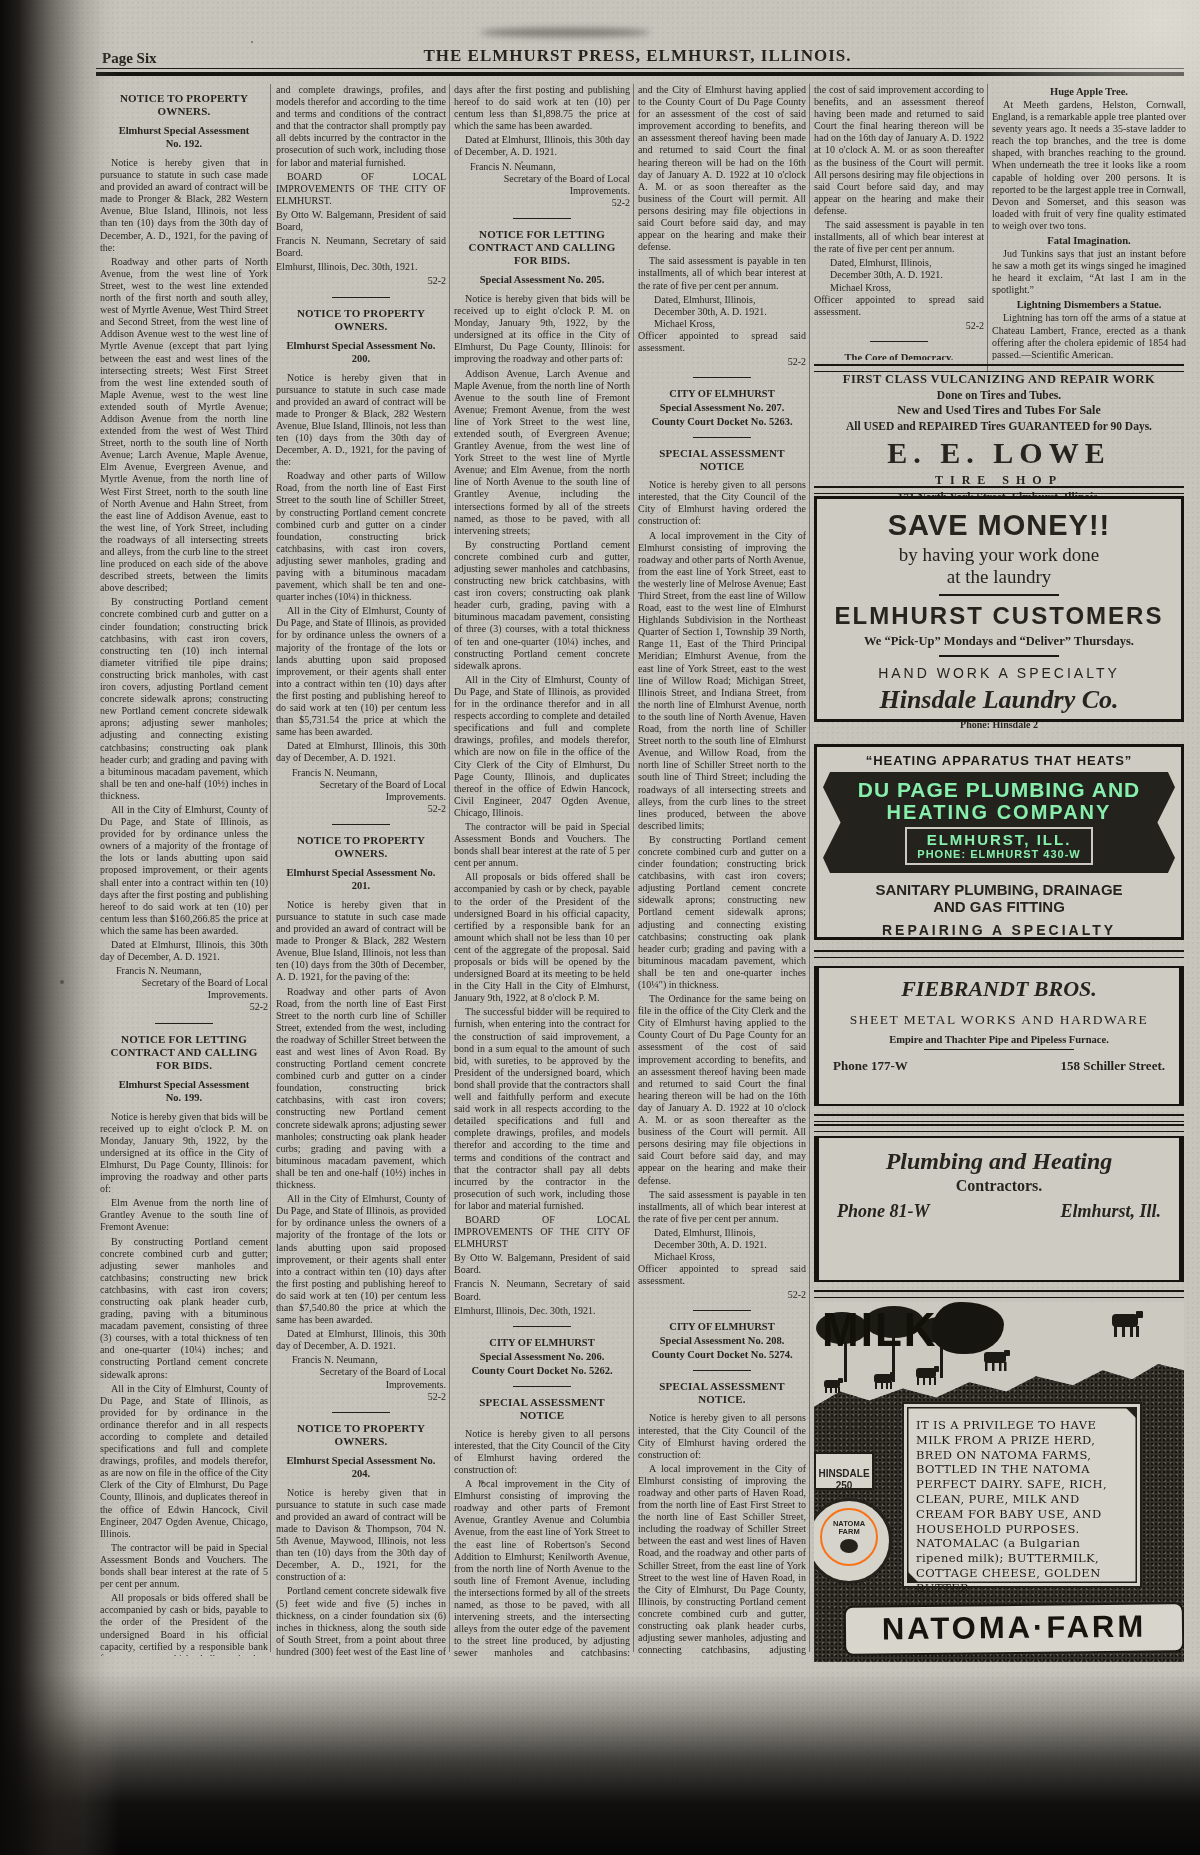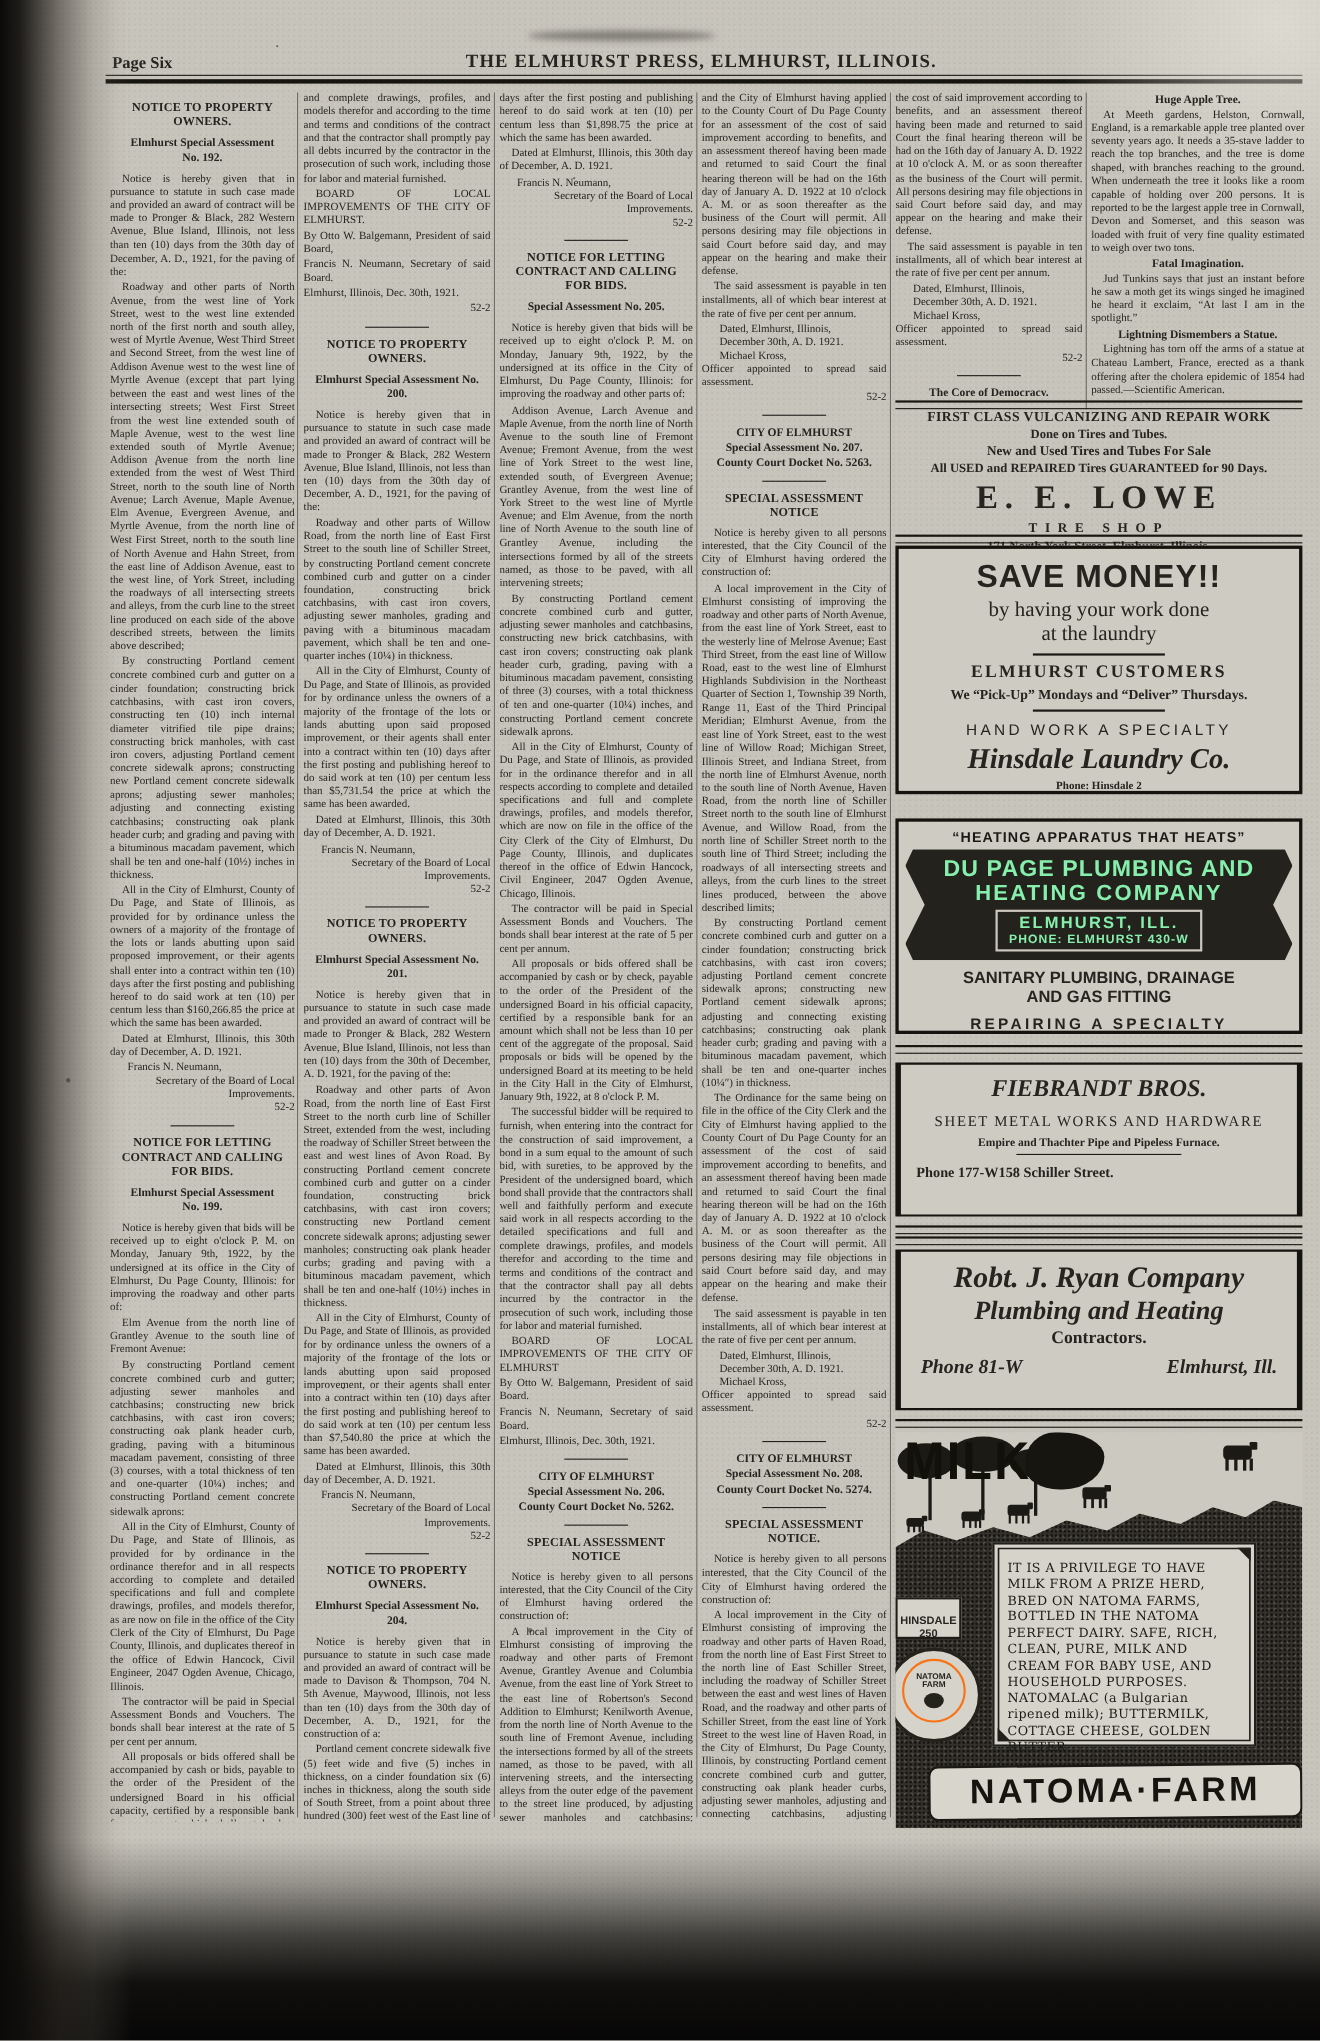--- a/index.html
+++ b/index.html
@@ -60,21 +60,21 @@
   .lowe-l3{font-weight:bold;font-size:12px;margin-top:2px;}
   .lowe-l4{font-weight:bold;font-size:11.5px;margin-top:2px;}
   .lowe-name{font-size:30px;font-weight:bold;letter-spacing:6px;margin-top:4px;}
   .lowe-shop{font-size:12px;font-weight:bold;letter-spacing:7px;margin-top:3px;}
   .lowe-addr{font-size:11.5px;font-weight:bold;margin-top:3px;}
   
   .ad-laundry{top:136px;height:226px;padding-top:10px;text-align:center;}
   .laundry-head{font-family:"Liberation Sans",sans-serif;font-weight:bold;font-size:29px;letter-spacing:1px;}
   .laundry-sub{font-size:19px;margin-top:2px;line-height:22px;}
   .mini-rule{width:120px;border-top:2px solid #1a1914;margin:6px auto;}
-  .laundry-cust{font-size:16px;letter-spacing:2px;font-weight:bold;font-family:Liberation Serif, serif;}
+  .laundry-cust{font-size:24px;letter-spacing:2px;font-weight:bold;font-family:Liberation Sans, sans-serif;}
   .laundry-pick{font-size:12.5px;font-weight:bold;margin-top:4px;}
   .laundry-hand{font-size:14px;letter-spacing:3px;margin-top:8px;font-family:"Liberation Sans",sans-serif;}
   .laundry-co{font-size:26px;font-style:italic;font-weight:bold;margin-top:4px;}
   .laundry-ph{font-size:10px;font-weight:bold;margin-top:4px;}
   
   .ad-dupage{top:384px;height:196px;text-align:center;padding-top:6px;font-family:"Liberation Sans",sans-serif;}
   .dp-slogan{font-weight:bold;font-size:13px;letter-spacing:1px;color:#1b1a15;}
   .dp-ribbon{margin:4px 6px 0;background:#23221c;color:#86efac;padding:6px 4px 8px;position:relative;
     clip-path:polygon(2% 0,98% 0,100% 15%,95% 50%,100% 85%,98% 100%,2% 100%,0 85%,5% 50%,0 15%);}
   .dp-n1{font-weight:bold;font-size:21px;letter-spacing:1px;line-height:23px;}
@@ -83,21 +83,21 @@
   .dp-city{font-weight:bold;font-size:15px;letter-spacing:2px;}
   .dp-ph{font-weight:bold;font-size:11px;letter-spacing:1px;}
   .dp-s1{font-weight:bold;font-size:15px;margin-top:8px;line-height:17px;}
   .dp-s2{font-weight:bold;font-size:14px;letter-spacing:3px;margin-top:7px;}
   
   .ad-fieb{top:606px;height:140px;text-align:center;padding-top:8px;border-width:2px 5px;}
   .fieb-name{font-style:italic;font-weight:bold;font-size:22px;}
   .fieb-l1{font-size:13.5px;letter-spacing:1.5px;margin-top:10px;}
   .fieb-l2{font-size:10.5px;font-weight:bold;margin-top:6px;}
   .fieb-rule{width:150px;border-top:1.5px solid #1a1914;margin:4px auto 8px;}
-  .fieb-row{display:flex;justify-content:flex-start;padding:0 14px;font-weight:bold;font-size:13px;}
+  .fieb-row{display:flex;justify-content:space-between;padding:0 14px;font-weight:bold;font-size:13px;}
   
   .ad-ryan{top:776px;height:146px;text-align:center;padding-top:8px;border-width:2px 5px;}
   .ryan-name{font-style:italic;font-weight:bold;font-size:27px;}
   .ryan-l1{font-style:italic;font-weight:bold;font-size:24px;margin-top:2px;}
   .ryan-l2{font-size:16px;font-weight:bold;margin-top:2px;}
   .ryan-row{display:flex;justify-content:space-between;padding:6px 18px 0;font-style:italic;font-weight:bold;font-size:18px;}
   
   .ad-natoma{top:942px;height:360px;background:#ccc9c1;overflow:hidden;}
   .milk-word{position:absolute;left:8px;top:2px;font-family:"Liberation Sans",sans-serif;
     font-weight:bold;font-size:44px;letter-spacing:2px;color:#121109;z-index:6;transform:scaleY(1.1);}
@@ -332,21 +332,20 @@
       <div class="fieb-rule"></div>
       <div class="fieb-row">
         <span>Phone 177-W</span>
         <span>158 Schiller Street.</span>
       </div>
     </div>
 
     <div class="hr-double" style="top:754px"></div>
     <div class="hr-double" style="top:764px"></div>
     <div class="ad ad-box ad-ryan">
-      <div class="ryan-name">Robt. J. Ryan Company</div>
       <div class="ryan-l1">Plumbing and Heating</div>
       <div class="ryan-l2">Contractors.</div>
       <div class="ryan-row">
         <span>Phone 81-W</span>
         <span>Elmhurst, Ill.</span>
       </div>
     </div>
     <div class="hr-double" style="top:930px"></div>
 
     <div class="ad ad-natoma">

